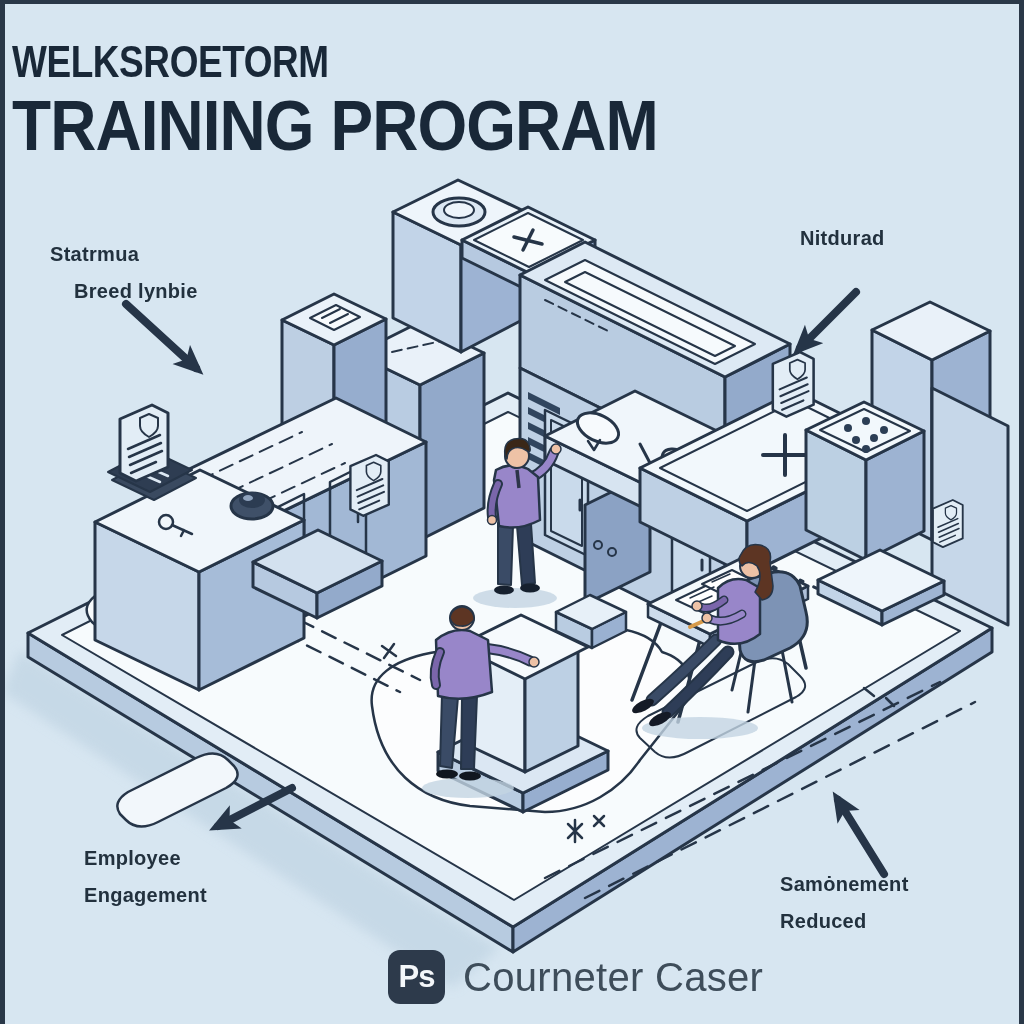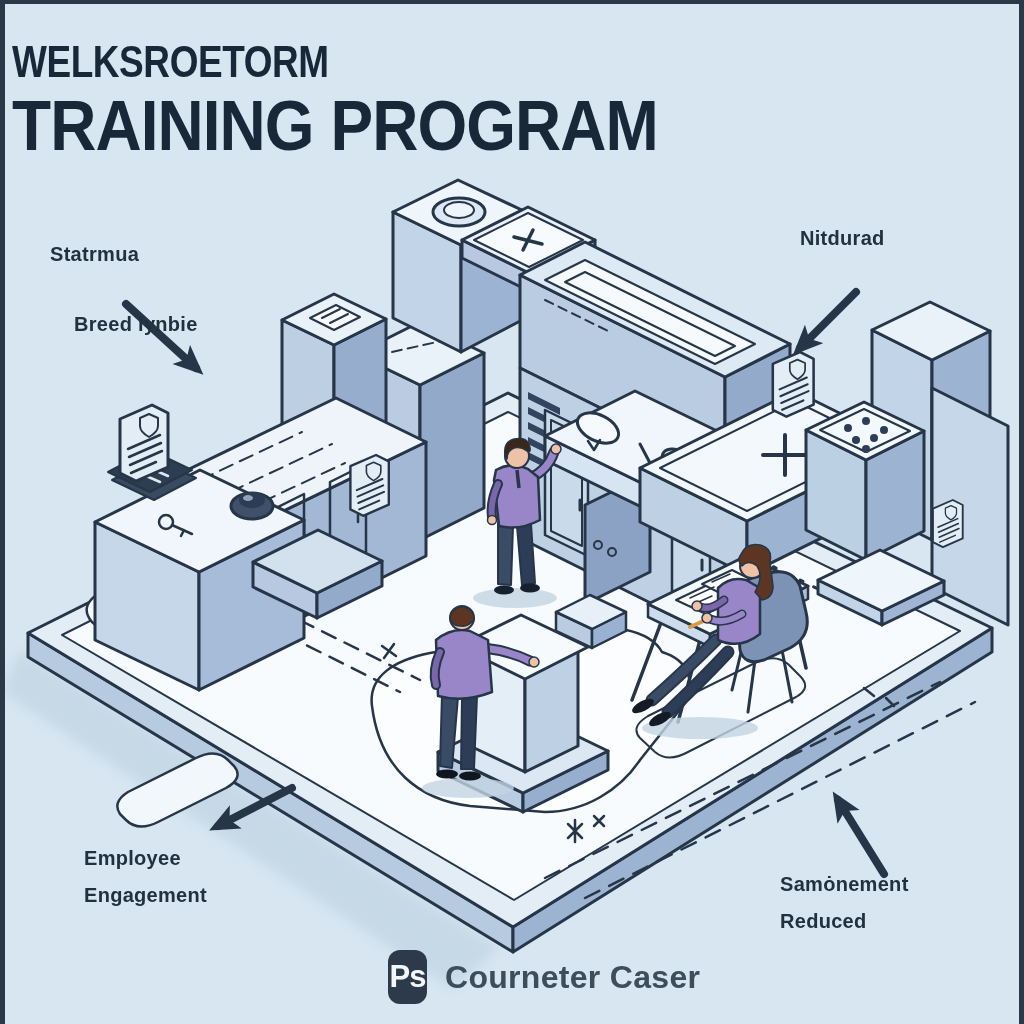--- a/index.html
+++ b/index.html
@@ -22,31 +22,31 @@
   .kicker{
     font-size:44px;font-weight:700;color:var(--title);letter-spacing:-0.5px;
     transform:scaleX(.84);transform-origin:left top;white-space:nowrap;line-height:1;
   }
   .headline{
     font-size:71px;font-weight:700;color:var(--title);letter-spacing:-1px;
     transform:scaleX(.9);transform-origin:left top;white-space:nowrap;line-height:1.02;margin-top:6px;
   }
   .callout{position:absolute;z-index:10;font-weight:700;font-size:20px;line-height:37px;color:var(--text);letter-spacing:.3px;white-space:nowrap;}
   .co-tl{left:50px;top:236px;}
-  .co-tl .l2{margin-left:24px;margin-top:33px;}
+  .co-tl .l2{margin-left:24px;}
   .co-tr{left:800px;top:220px;}
   .co-bl{left:84px;top:840px;}
   .co-br{left:780px;top:866px;}
   .footer{position:absolute;left:388px;top:950px;z-index:10;display:flex;align-items:center;gap:18px;}
   .ps-badge{
-    width:39px;height:54px;background:var(--badge);border-radius:12px;
+    width:57px;height:54px;background:var(--badge);border-radius:12px;
     display:flex;align-items:center;justify-content:center;
     color:var(--badgeText);font-size:31px;font-weight:700;letter-spacing:-1px;
   }
-  .brand{font-size:32px;font-weight:700;color:var(--footer);letter-spacing:.3px;}
+  .brand{font-size:40px;font-weight:400;color:var(--footer);letter-spacing:.3px;}
   
   .s{stroke:var(--ink);stroke-linejoin:round;stroke-linecap:round;} .fl{fill:var(--surfL);} .fm{fill:var(--surfM);}
   .fd{fill:var(--surfD);} .fn{fill:none;}
 </style>
 </head>
 <body>
 
 <div class="frame"></div>
 
 <svg class="scene" viewBox="0 0 1024 1024">

